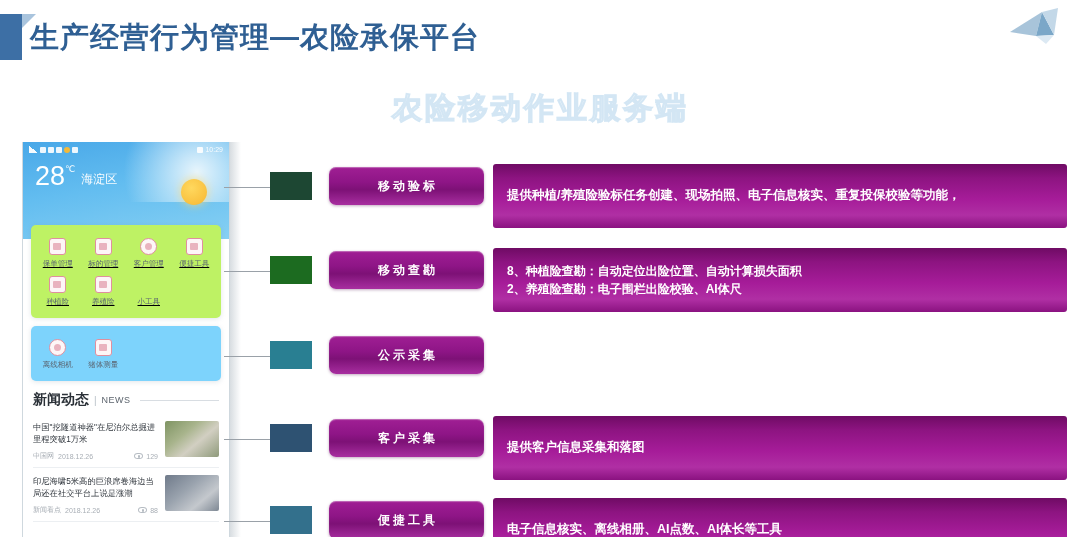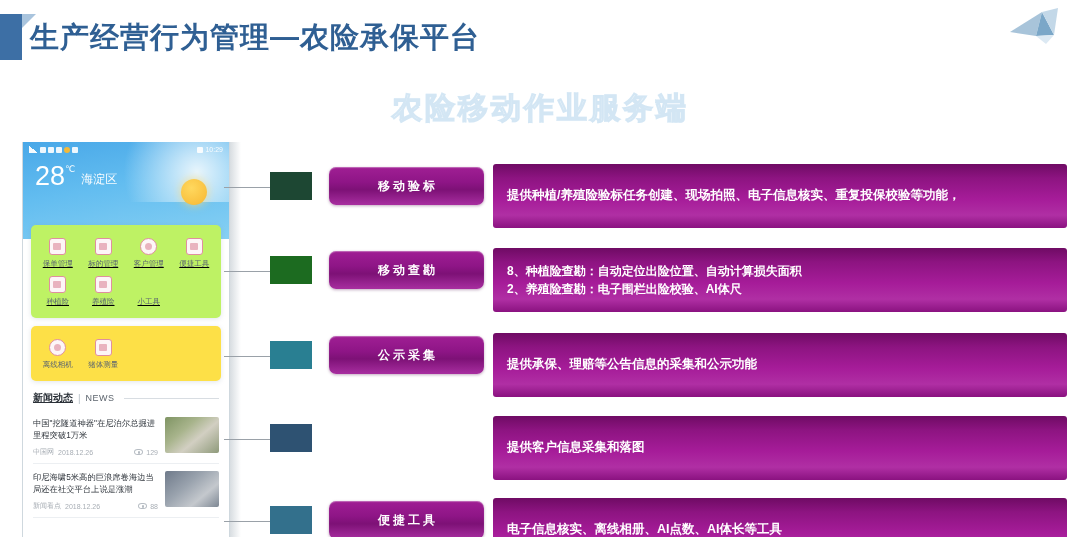--- a/index.html
+++ b/index.html
@@ -203,39 +203,38 @@
   .app-ico.round::after { border-radius: 50%; left: 4px; top: 4px; width: 7px; height: 7px; }
   .app-label {
     font-size: 7.5px;
     color: #5a6470;
     white-space: nowrap;
   }
 
   .tools-card {
     position: relative;
     margin: 8px 8px 0 8px;
-    background: #fde047;
+    background: #7dd3fc;
     border-radius: 5px;
     box-shadow: 0 1px 5px rgba(120,140,160,0.22);
     padding: 9px 4px 8px 4px;
   }
 
   
   .news-wrap { padding: 10px 10px 0 10px; }
   .news-head {
     display: flex;
     align-items: center;
     gap: 5px;
     padding-bottom: 5px;
   }
   .news-head-cn {
-    font-size: 10px;
+    font-size: 14px;
     font-weight: bold;
     color: #2b3138;
-    text-decoration: underline;
   }
   .news-head-sep { color: #b9c0c8; font-size: 10px; }
   .news-head-en { font-size: 9px; color: #5d656e; letter-spacing: 0.5px; }
   .news-head-line {
     flex: 1;
     height: 1px;
     background: #d8dde2;
     margin-left: 4px;
   }
   .news-item {
@@ -513,28 +512,28 @@
     <div class="desc-line">2、养殖险查勘：电子围栏出险校验、AI体尺</div>
   </div>
 </div>
 
 <div class="row" style="top:333px">
   <div class="connector"></div>
   <div class="chip" style="background: rgb(41, 127, 146);"></div>
   <div class="pill">
     <span class="pill-label">公示采集</span>
   </div>
-  <div class="desc">
-    <div class="desc-line">提供承保、理赔等公告信息的采集和公示功能</div>
-  </div>
 </div>
 
 <div class="row" style="top:416px">
   <div class="connector"></div>
   <div class="chip" style="background: rgb(46, 82, 114);"></div>
+  <div class="pill">
+    <span class="pill-label">客户采集</span>
+  </div>
   <div class="desc">
     <div class="desc-line">提供客户信息采集和落图</div>
   </div>
 </div>
 
 <div class="row" style="top:498px">
   <div class="connector"></div>
   <div class="chip" style="background: rgb(51, 112, 140);"></div>
   <div class="pill">
     <span class="pill-label">便捷工具</span>

